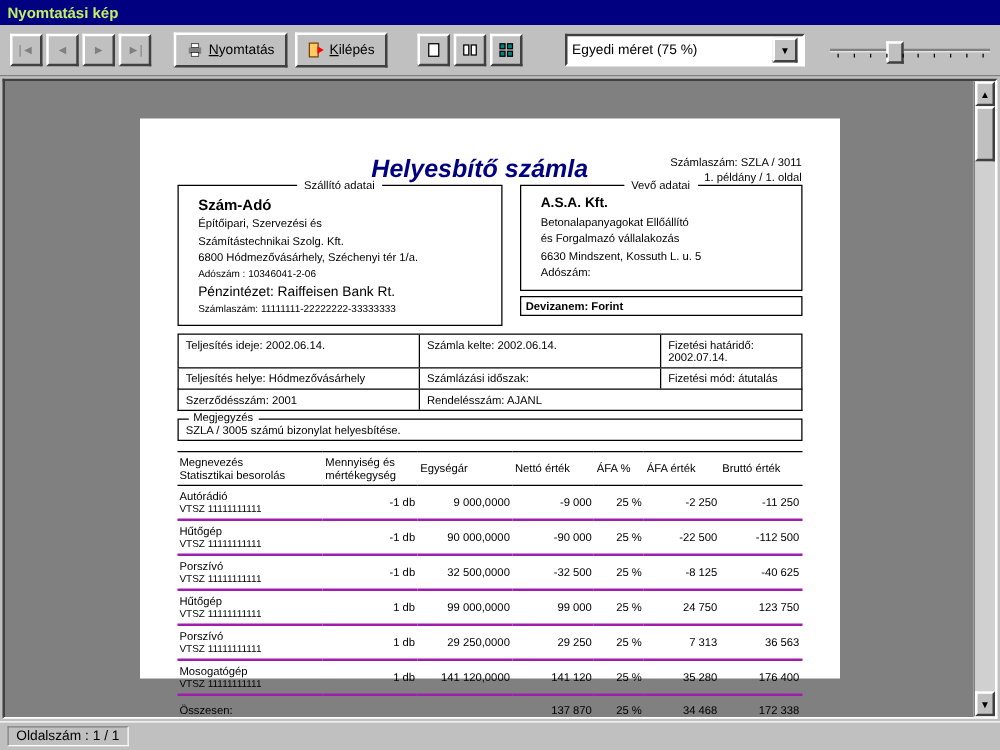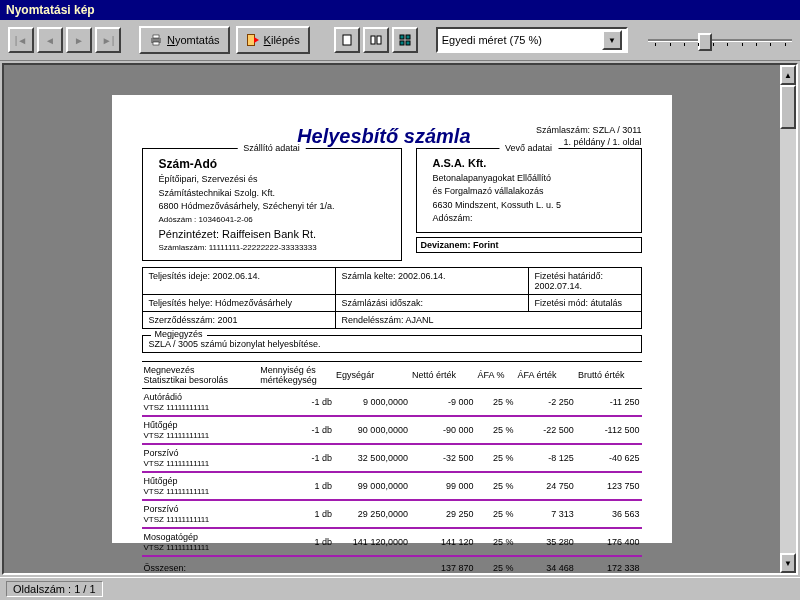--- a/index.html
+++ b/index.html
@@ -1,27 +1,27 @@
 <!DOCTYPE html>
 <html><head>
 <meta charset="utf-8">
 <style>
 html,body{margin:0;padding:0;height:100%;font-family:Arial,sans-serif;font-size:11px;background:#c0c0c0;overflow:hidden}
 .window{display:flex;flex-direction:column;height:600px;width:800px;box-sizing:border-box}
-.titlebar{background:#000080;color:#fef9c3;font-weight:bold;padding:3px 6px;font-size:12px}
+.titlebar{background:#000080;color:#bef264;font-weight:bold;padding:3px 6px;font-size:12px}
 .toolbar{background:#c0c0c0;border-bottom:1px solid #808080;padding:6px 8px;display:flex;align-items:center;gap:6px}
 .nav-group{display:flex;gap:3px;margin-right:12px}
 .sq-btn{width:22px;height:22px;border:2px solid;border-color:#fff #404040 #404040 #fff;background:#c0c0c0;display:inline-flex;align-items:center;justify-content:center;cursor:pointer;font-size:10px;color:#808080}
 .sq-btn.en{color:#000}
 .tbtn{height:24px;border:2px solid;border-color:#fff #404040 #404040 #fff;background:#c0c0c0;display:inline-flex;align-items:center;padding:0 8px;cursor:pointer;gap:4px;white-space:nowrap}
 .tbtn u{text-decoration:underline}
 .ic{width:14px;height:14px;display:inline-block}
 .sep{width:12px}
 .view-group{display:flex;gap:3px}
-.select{height:22px;border:2px solid;border-color:#404040 #fff #fff #404040;background:#fff;padding:0 4px;display:inline-flex;align-items:center;gap:60px;margin-left:12px}
+.select{height:22px;border:2px solid;border-color:#404040 #fff #fff #404040;background:#fff;padding:0 4px;display:inline-flex;align-items:center;gap:60px;margin-left:28px}
 .select .arrow{width:16px;height:16px;border:2px solid;border-color:#fff #404040 #404040 #fff;background:#c0c0c0;display:inline-flex;align-items:center;justify-content:center;font-size:8px}
 .slider{flex:1;margin-left:14px;display:flex;align-items:center}
 .slider .track{height:2px;background:#808080;flex:1;position:relative;border-bottom:1px solid #fff}
 .slider .thumb{position:absolute;top:-6px;left:35%;width:10px;height:14px;background:#c0c0c0;border:2px solid;border-color:#fff #404040 #404040 #fff}
 .tick{position:absolute;width:1px;height:3px;background:#000;top:4px}
 .workspace{flex:1;display:flex;overflow:hidden;border:2px solid;border-color:#404040 #fff #fff #404040;margin:2px}
 .canvas{flex:1;background:#808080;overflow:auto;padding:30px 0;display:flex;justify-content:center}
 .page{background:#fff;width:560px;padding:30px;box-sizing:border-box;position:relative}
 .scrollbar{width:16px;background:#c0c0c0;border-left:1px solid #808080;display:flex;flex-direction:column}
 .sbtn{height:16px;border:2px solid;border-color:#fff #404040 #404040 #fff;background:#c0c0c0;display:flex;align-items:center;justify-content:center;font-size:8px}

